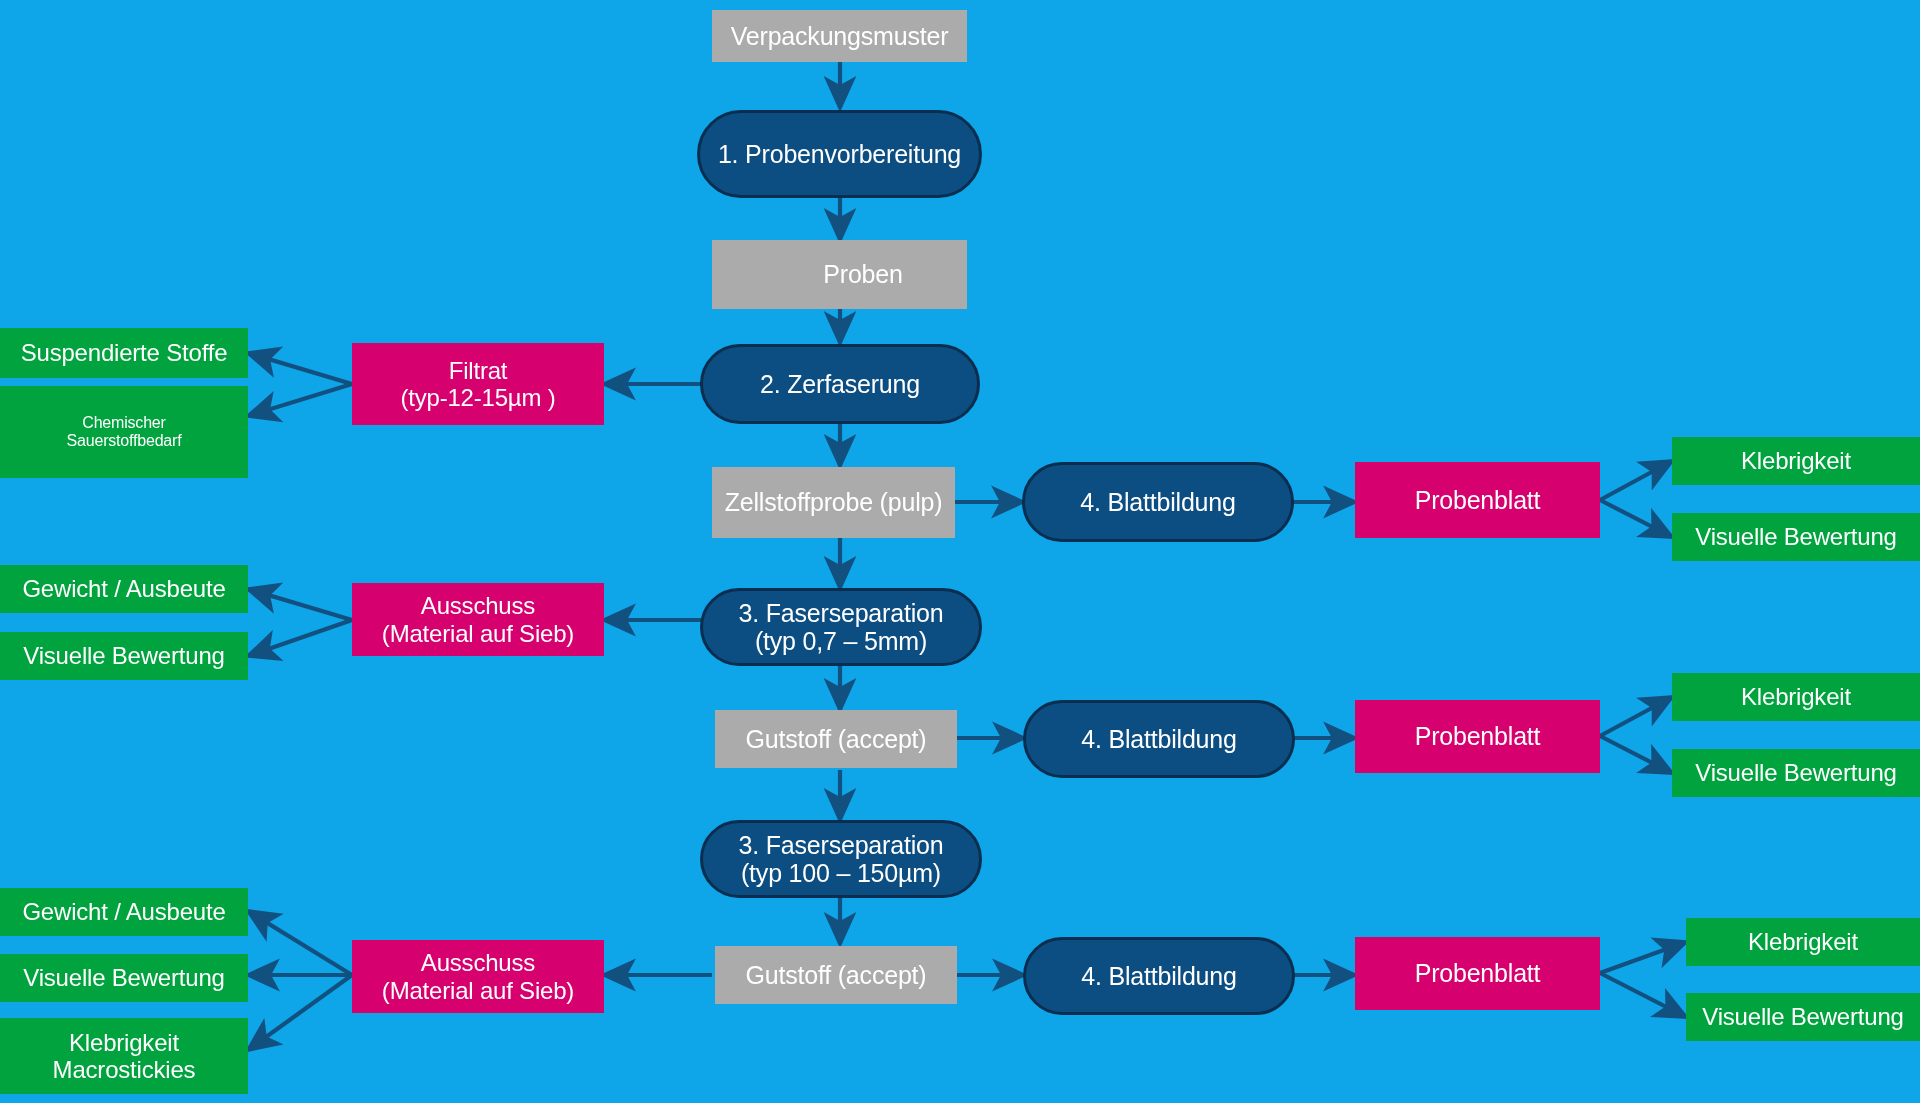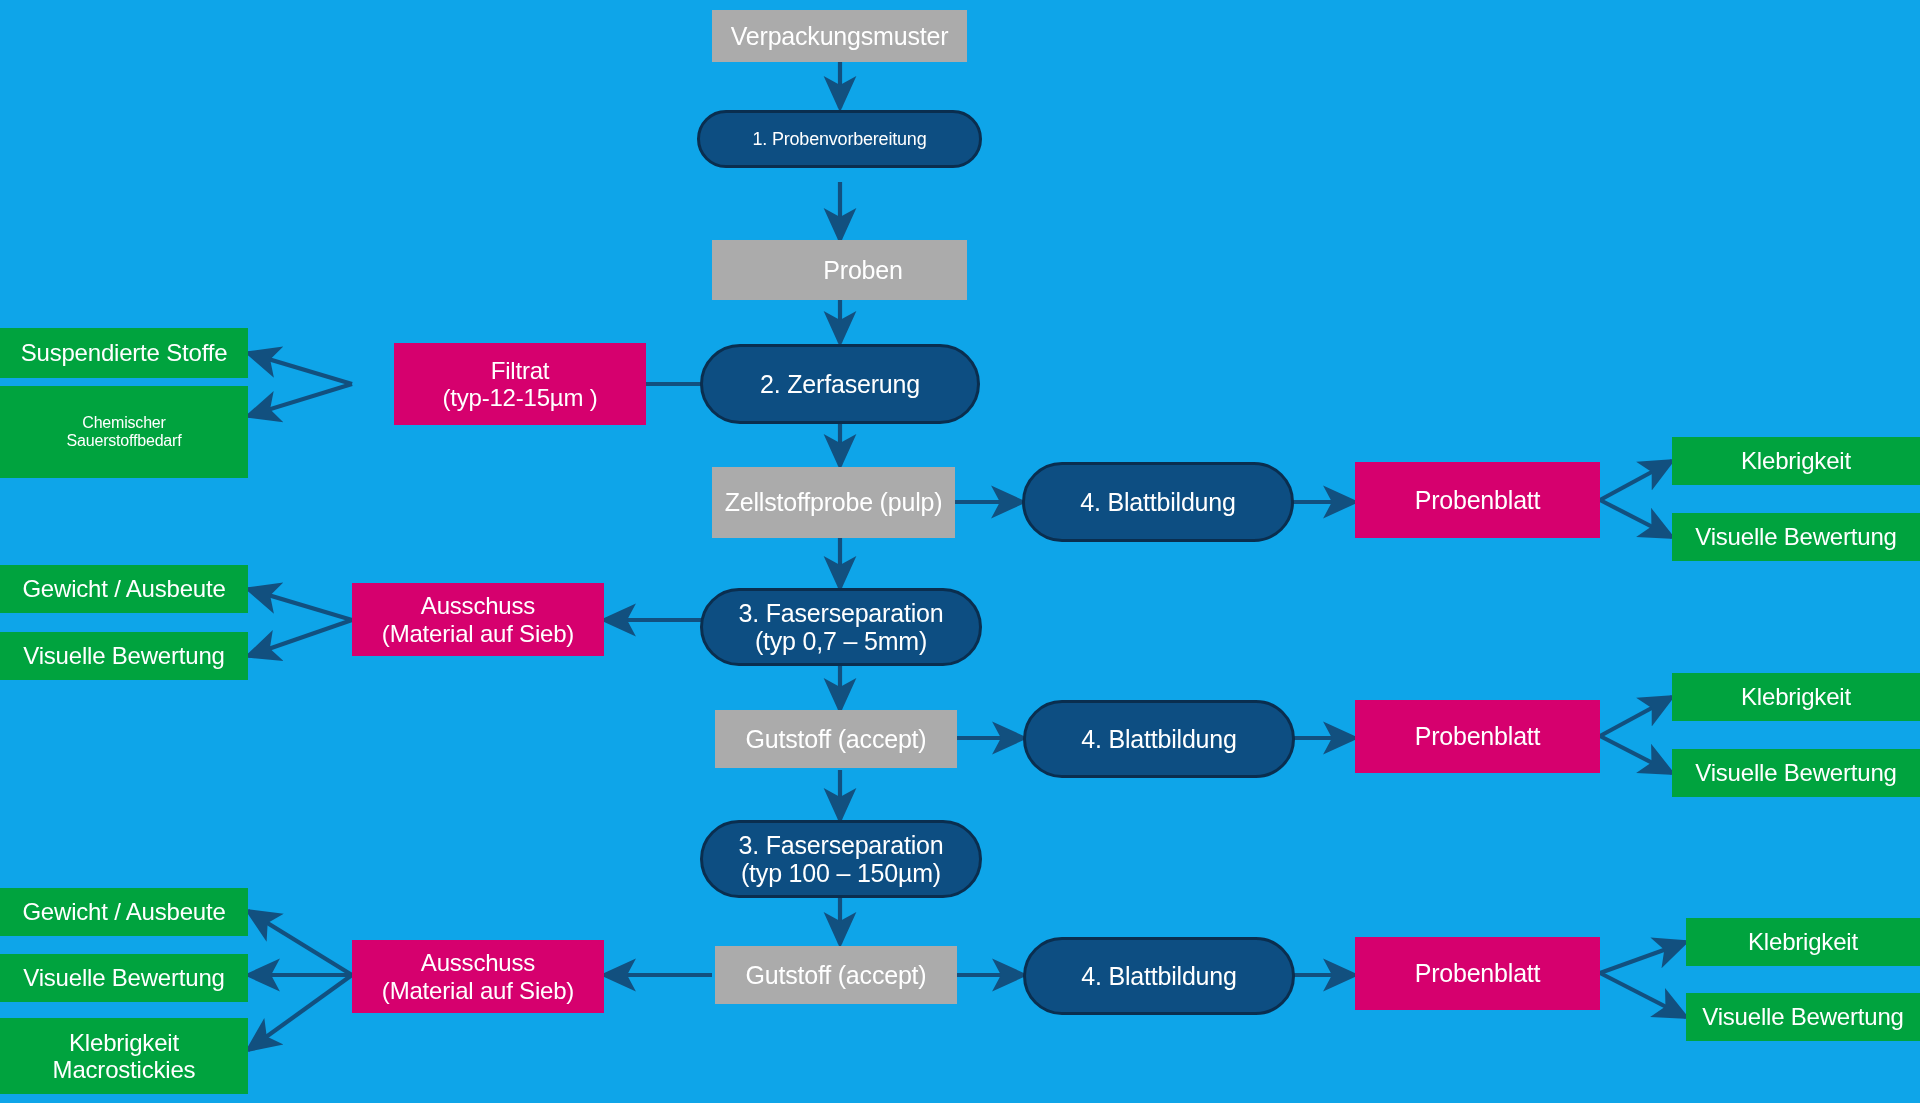--- a/index.html
+++ b/index.html
@@ -124,27 +124,27 @@
       <path d="M1292,975 L1355,975" marker-end="url(#ah)"></path>
 
       <path d="M1600,973 L1686,942" marker-end="url(#ah)"></path>
 
       <path d="M1600,973 L1686,1017" marker-end="url(#ah)"></path>
     </g>
   </svg>
 
   <div class="node n-gray" style="left:712px; top:10px; width:255px; height:52px; font-size:25px;">Verpackungsmuster</div>
 
-  <div class="node n-blue" style="left:697px; top:110px; width:285px; height:58px; font-size:18px;">1. Probenvorbereitung</div>
-
-  <div class="node n-gray" style="left:712px; top:240px; width:255px; height:60px; font-size:25px;padding-left:47px;">Proben</div>
+  <div class="node n-blue" style="left:697px; top:110px; width:285px; height:88px; font-size:25px;">1. Probenvorbereitung</div>
+
+  <div class="node n-gray" style="left:712px; top:240px; width:255px; height:69px; font-size:25px;padding-left:47px;">Proben</div>
 
   <div class="node n-blue" style="left:700px; top:344px; width:280px; height:80px; font-size:25px;text-align:center;">2. Zerfaserung</div>
 
-  <div class="node n-pink" style="left:352px; top:343px; width:252px; height:82px; font-size:24px;margin-left:42px;">Filtrat
+  <div class="node n-pink" style="left:352px; top:343px; width:252px; height:82px; font-size:24px;">Filtrat
 (typ-12-15µm )</div>
 
   <div class="node n-green" style="left:0px; top:328px; width:248px; height:50px; font-size:24px;">Suspendierte Stoffe</div>
 
   <div class="node n-green" style="left:0px; top:386px; width:248px; height:92px; font-size:16px;">Chemischer
 Sauerstoffbedarf</div>
 
   <div class="node n-gray" style="left:712px; top:467px; width:243px; height:71px; font-size:25px;">Zellstoffprobe (pulp)</div>
 
   <div class="node n-blue" style="left:1022px; top:462px; width:272px; height:80px; font-size:25px;">4. Blattbildung</div>

